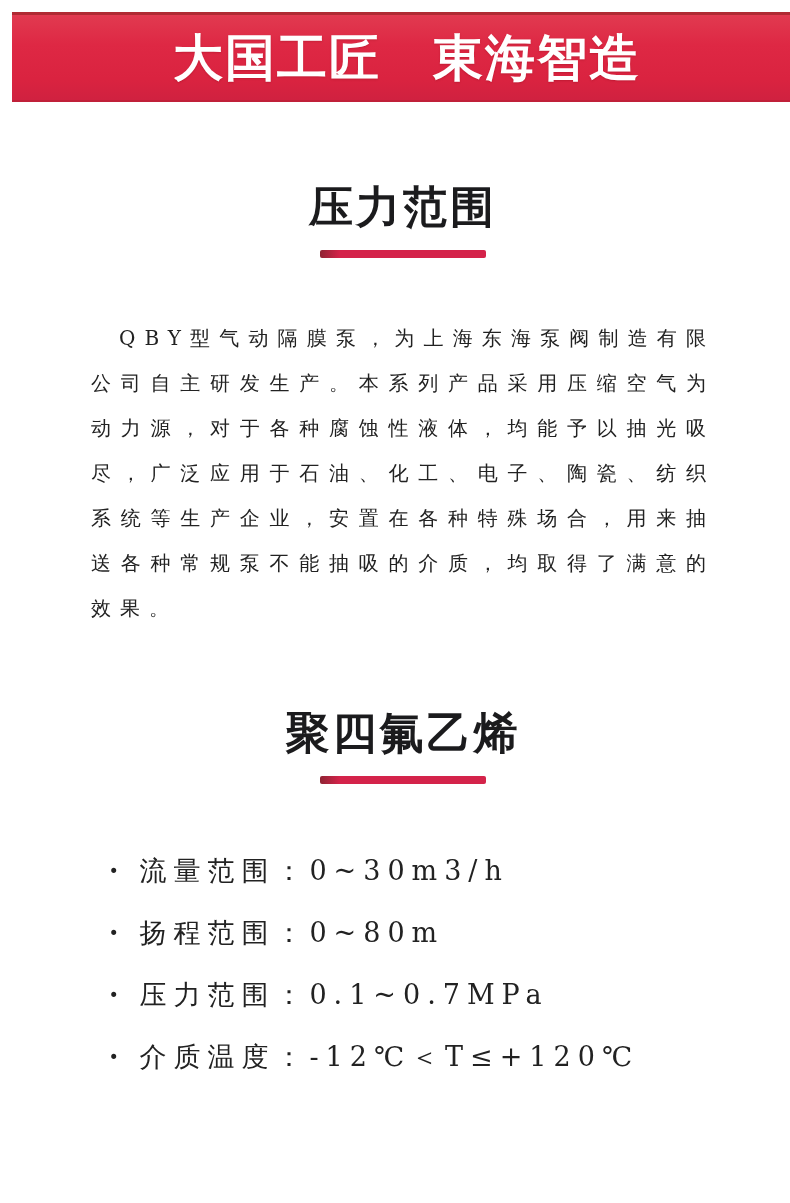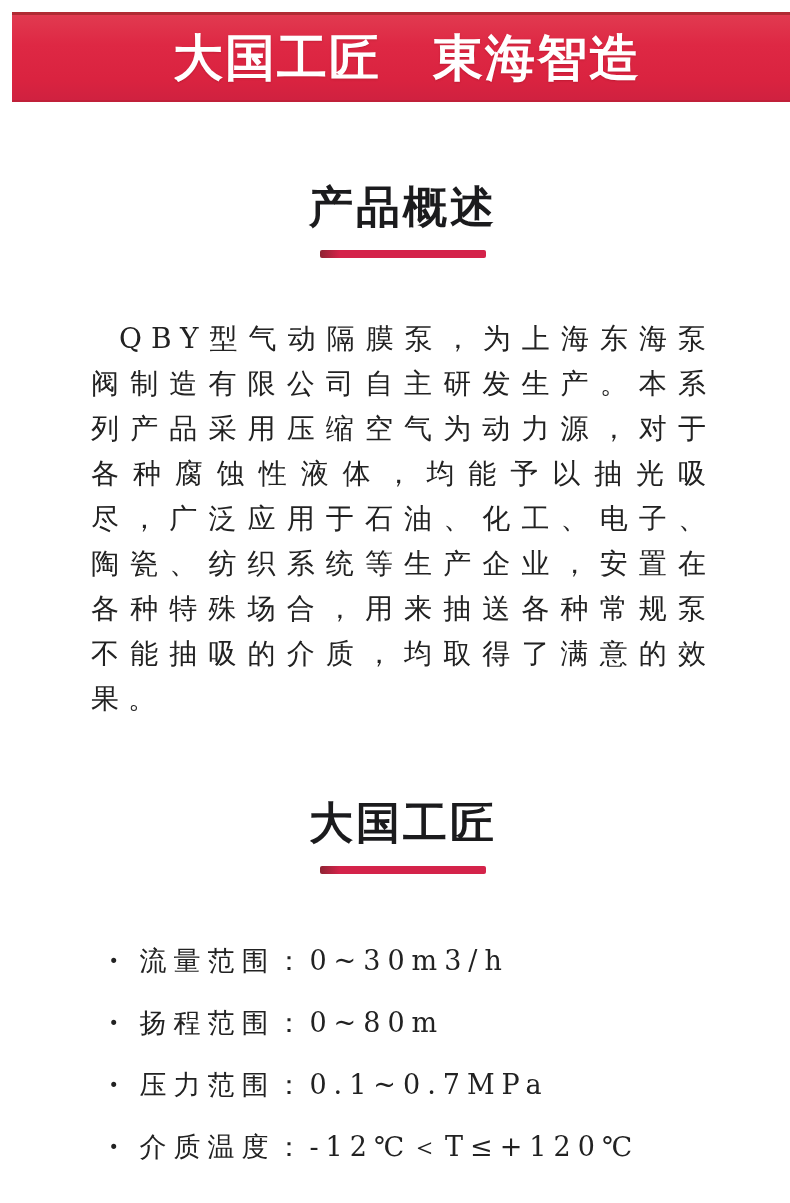--- a/index.html
+++ b/index.html
@@ -54,21 +54,21 @@
     height: 4px;
     margin: 13px auto 0 auto;
     background: linear-gradient(90deg, #8f2433 0%, #d4234a 12%, #d4234a 100%);
     border-radius: 2px;
   }
 
   
   .overview-paragraph {
     width: 632px;
     margin: 50px auto 0 auto;
-    font-size: 28px;
+    font-size: 20px;
     line-height: 45px;
     letter-spacing: 9px;
     color: #222222;
     text-align: justify;
     text-indent: 28px;
     font-family: "DejaVu Serif", serif;
   }
 
   
   .conditions-list {
@@ -95,28 +95,28 @@
 </head>
 <body>
 
 <div class="page">
 
   <div class="banner">
     <span class="banner-title">大国工匠　東海智造</span>
   </div>
 
   <div class="section-head first">
-    <span class="section-title">产品概述</span>
+    <span class="section-title">压力范围</span>
     <div class="title-underline"></div>
   </div>
 
   <p class="overview-paragraph">QBY型气动隔膜泵，为上海东海泵阀制造有限公司自主研发生产。本系列产品采用压缩空气为动力源，对于各种腐蚀性液体，均能予以抽光吸尽，广泛应用于石油、化工、电子、陶瓷、纺织系统等生产企业，安置在各种特殊场合，用来抽送各种常规泵不能抽吸的介质，均取得了满意的效果。</p>
 
   <div class="section-head second">
-    <span class="section-title">大国工匠</span>
+    <span class="section-title">聚四氟乙烯</span>
     <div class="title-underline"></div>
   </div>
 
   <ul class="conditions-list">
     <li class="condition-item"><span class="bullet">·</span><span>流量范围：0~30m3/h</span></li>
     <li class="condition-item"><span class="bullet">·</span><span>扬程范围：0~80m</span></li>
     <li class="condition-item"><span class="bullet">·</span><span>压力范围：0.1~0.7MPa</span></li>
     <li class="condition-item"><span class="bullet">·</span><span>介质温度：-12℃＜T≤+120℃</span></li>
   </ul>
 

